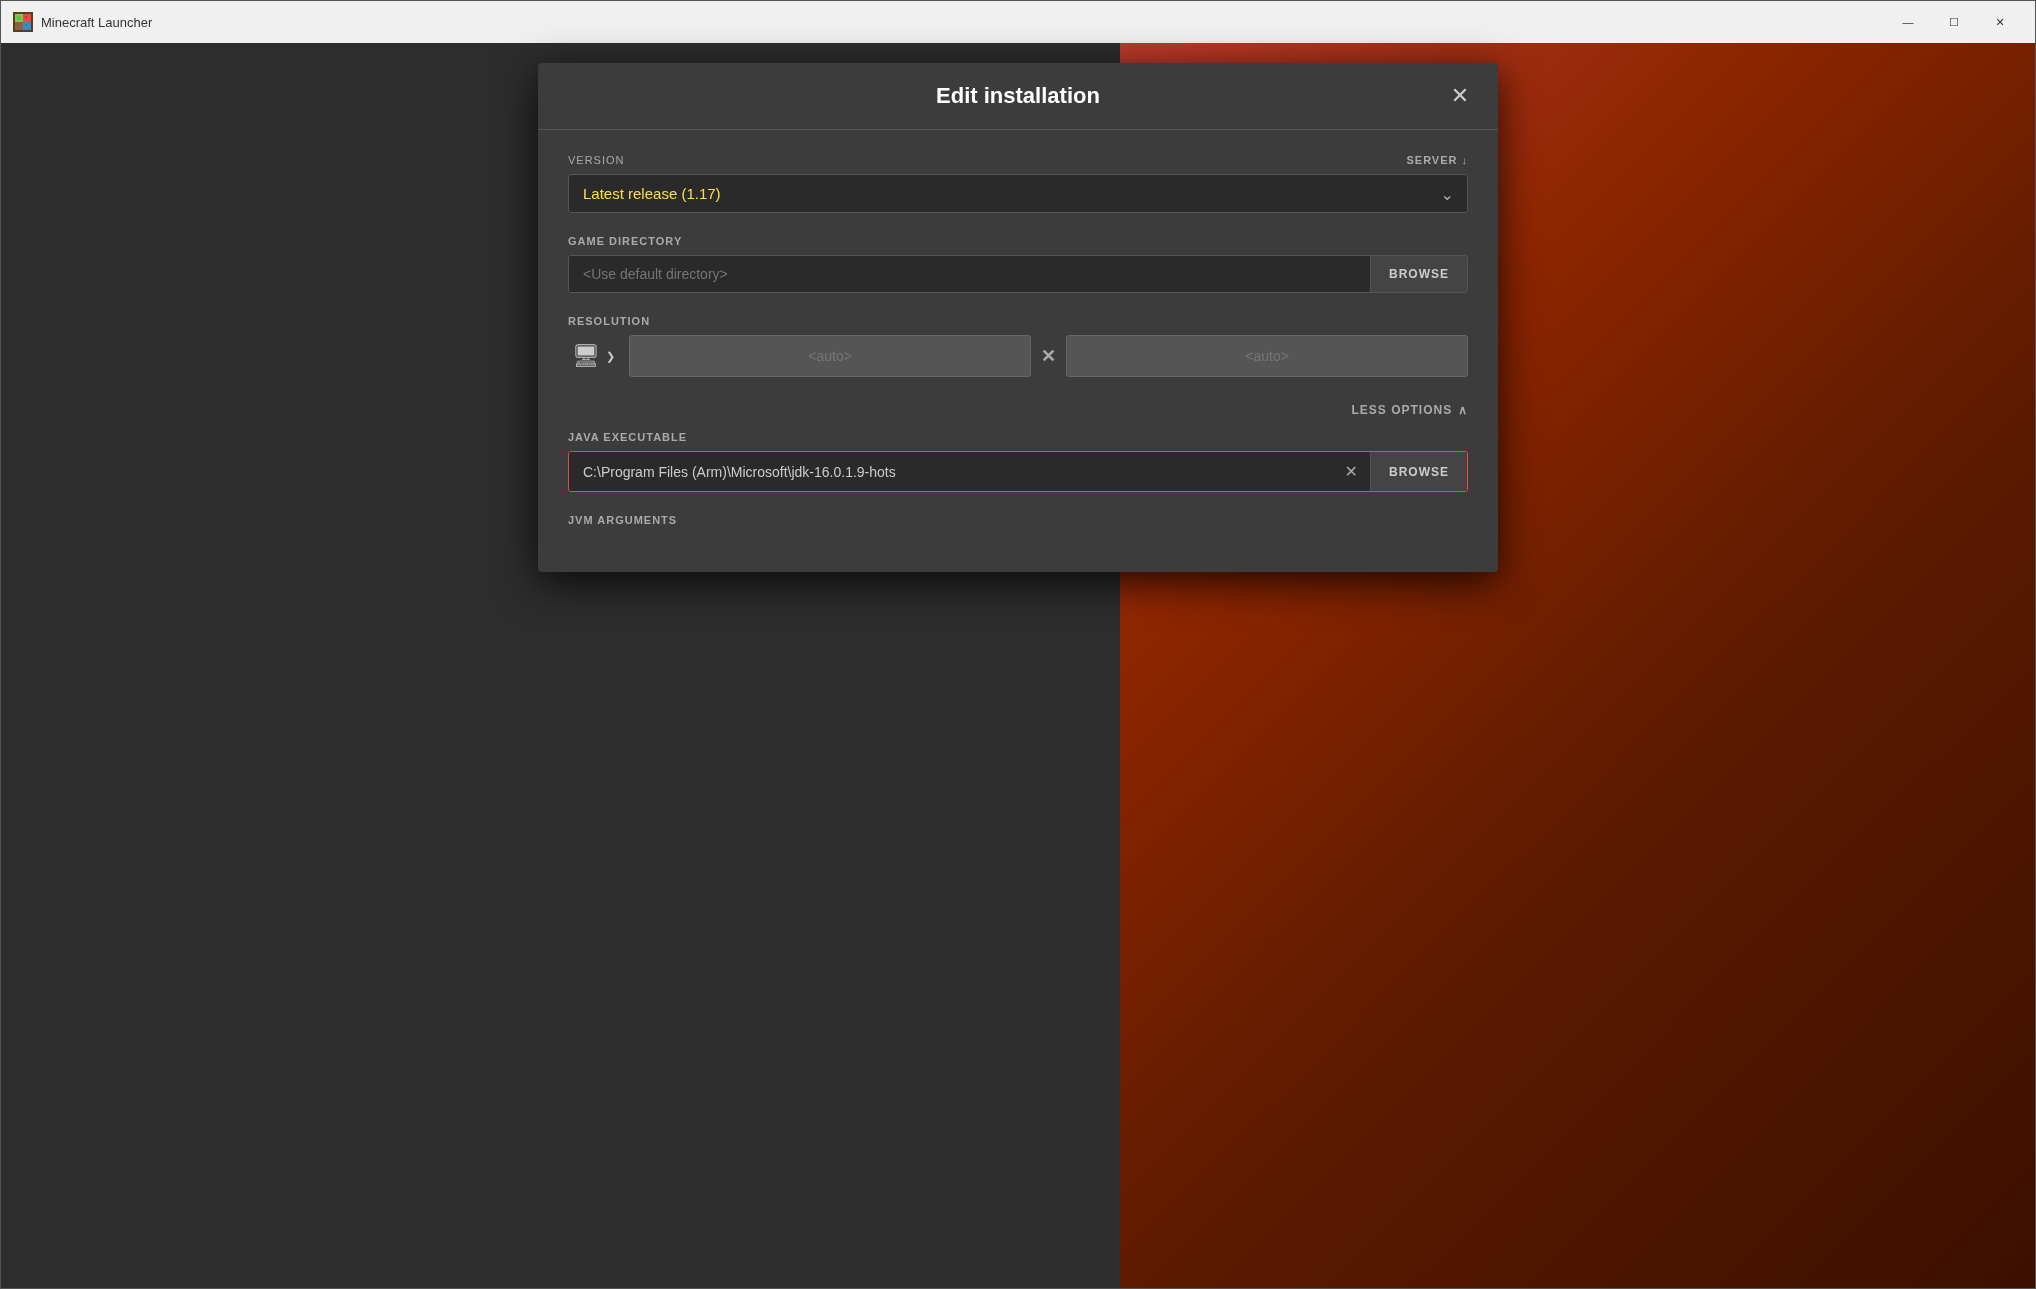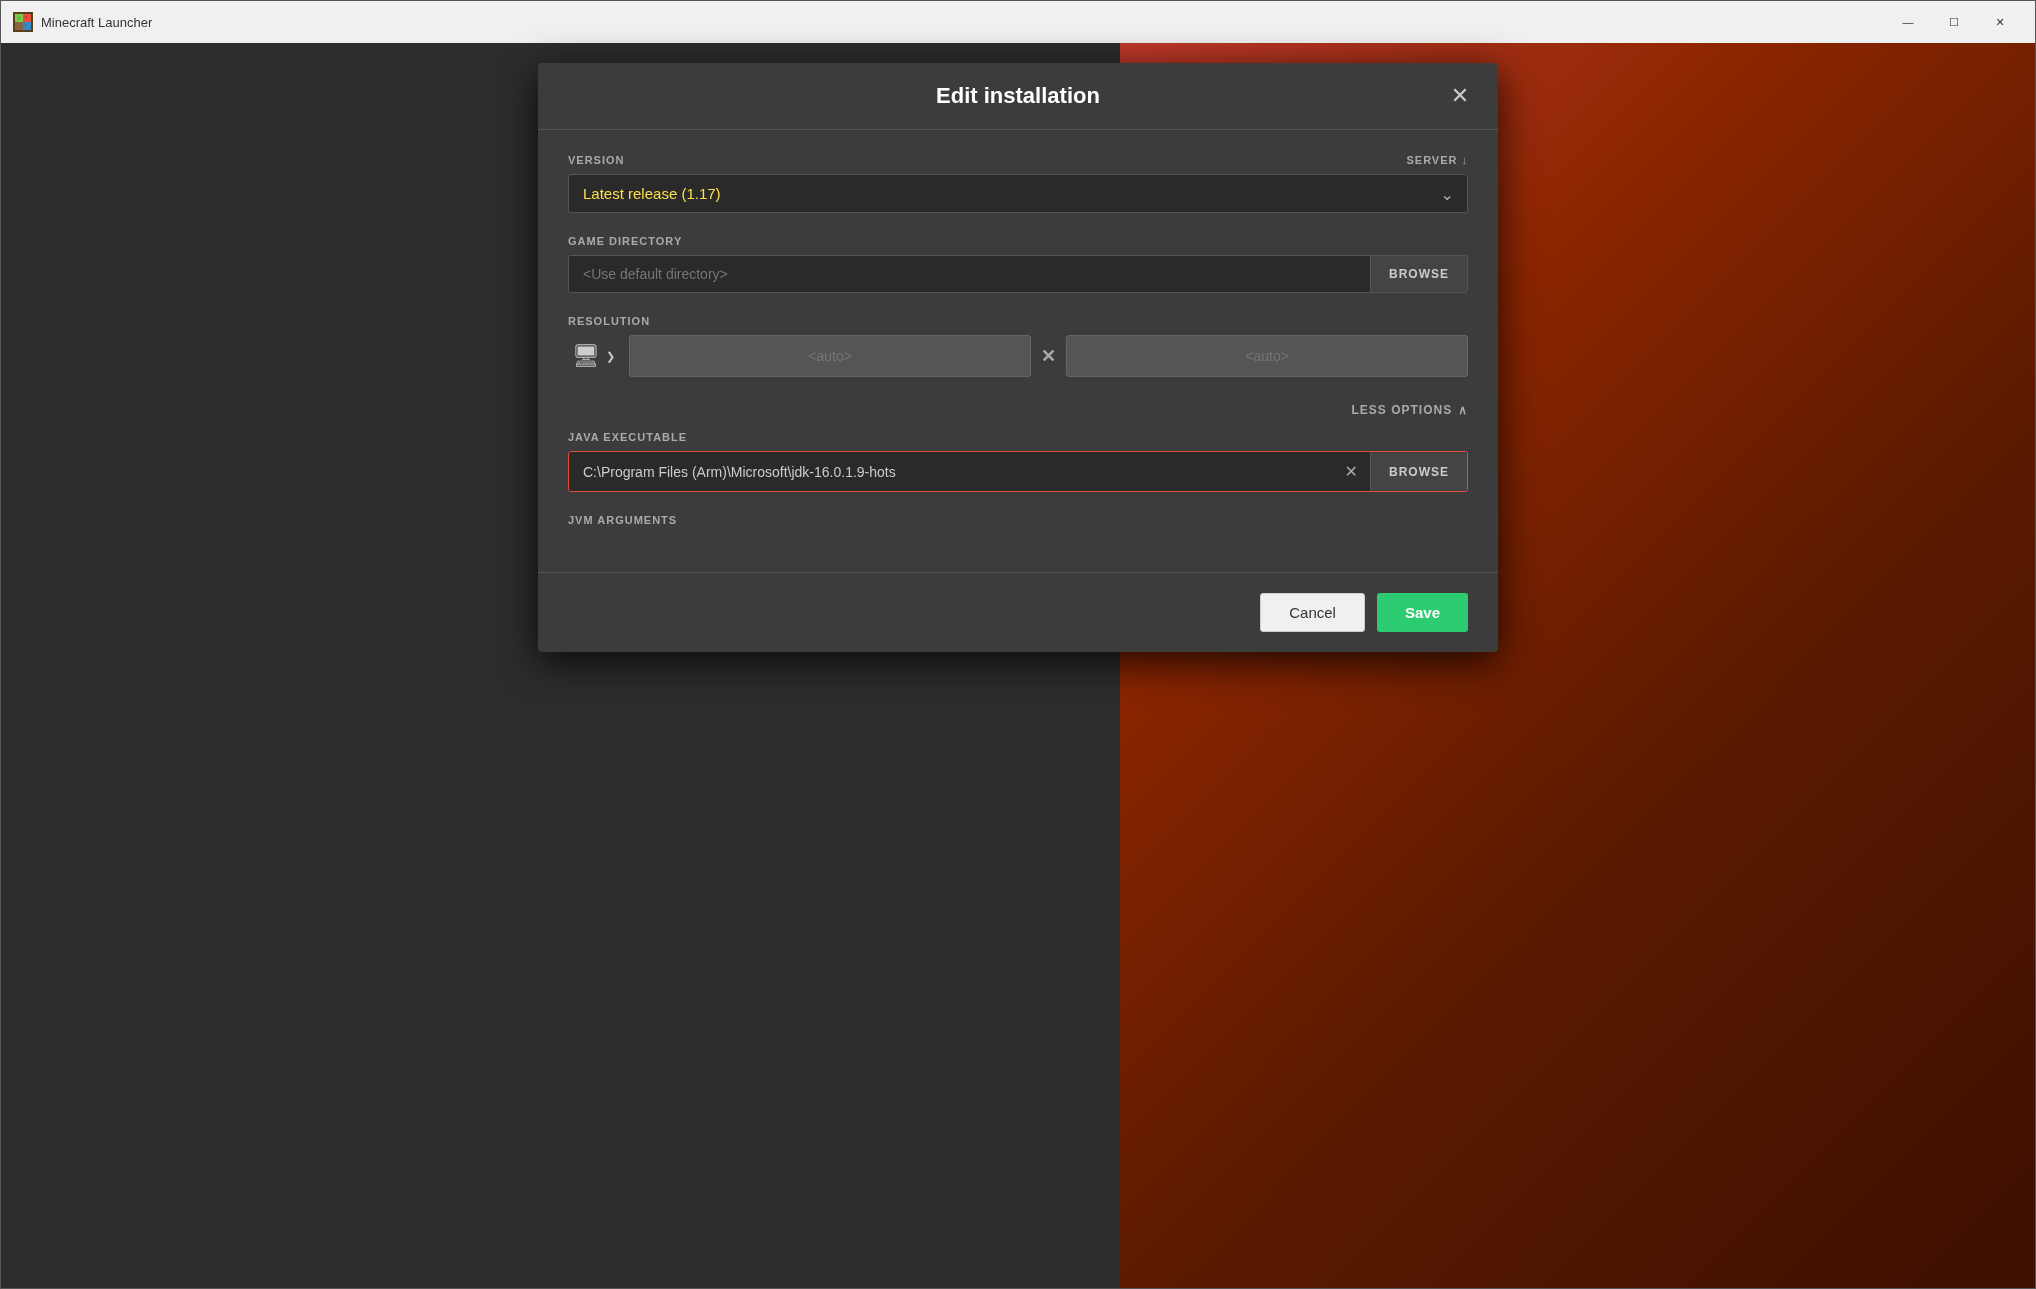--- a/index.html
+++ b/index.html
@@ -183,21 +183,21 @@
 
     .version-header {
       display: flex;
       align-items: center;
       justify-content: space-between;
       margin-bottom: 8px;
     }
 
     .version-label {
       font-size: 11px;
-      font-weight: bold;
+      font-weight: normal;
       color: #aaa;
       letter-spacing: 1px;
       text-transform: uppercase;
     }
 
     .server-link {
       font-size: 11px;
       font-weight: bold;
       color: #aaa;
       letter-spacing: 1px;
@@ -509,22 +509,18 @@
               <button class="java-browse-btn">BROWSE</button>
             </div>
           </div>
 
           <div class="form-section">
             <span class="form-label">JVM ARGUMENTS</span>
           </div>
 
         </div>
 
-        <div class="dialog-footer">
-          <button class="cancel-btn">Cancel</button>
-          <button class="save-btn">Save</button>
-        </div>
 
       </div>
     </div>
 
   </div>
 </div>
 
 </body></html>

